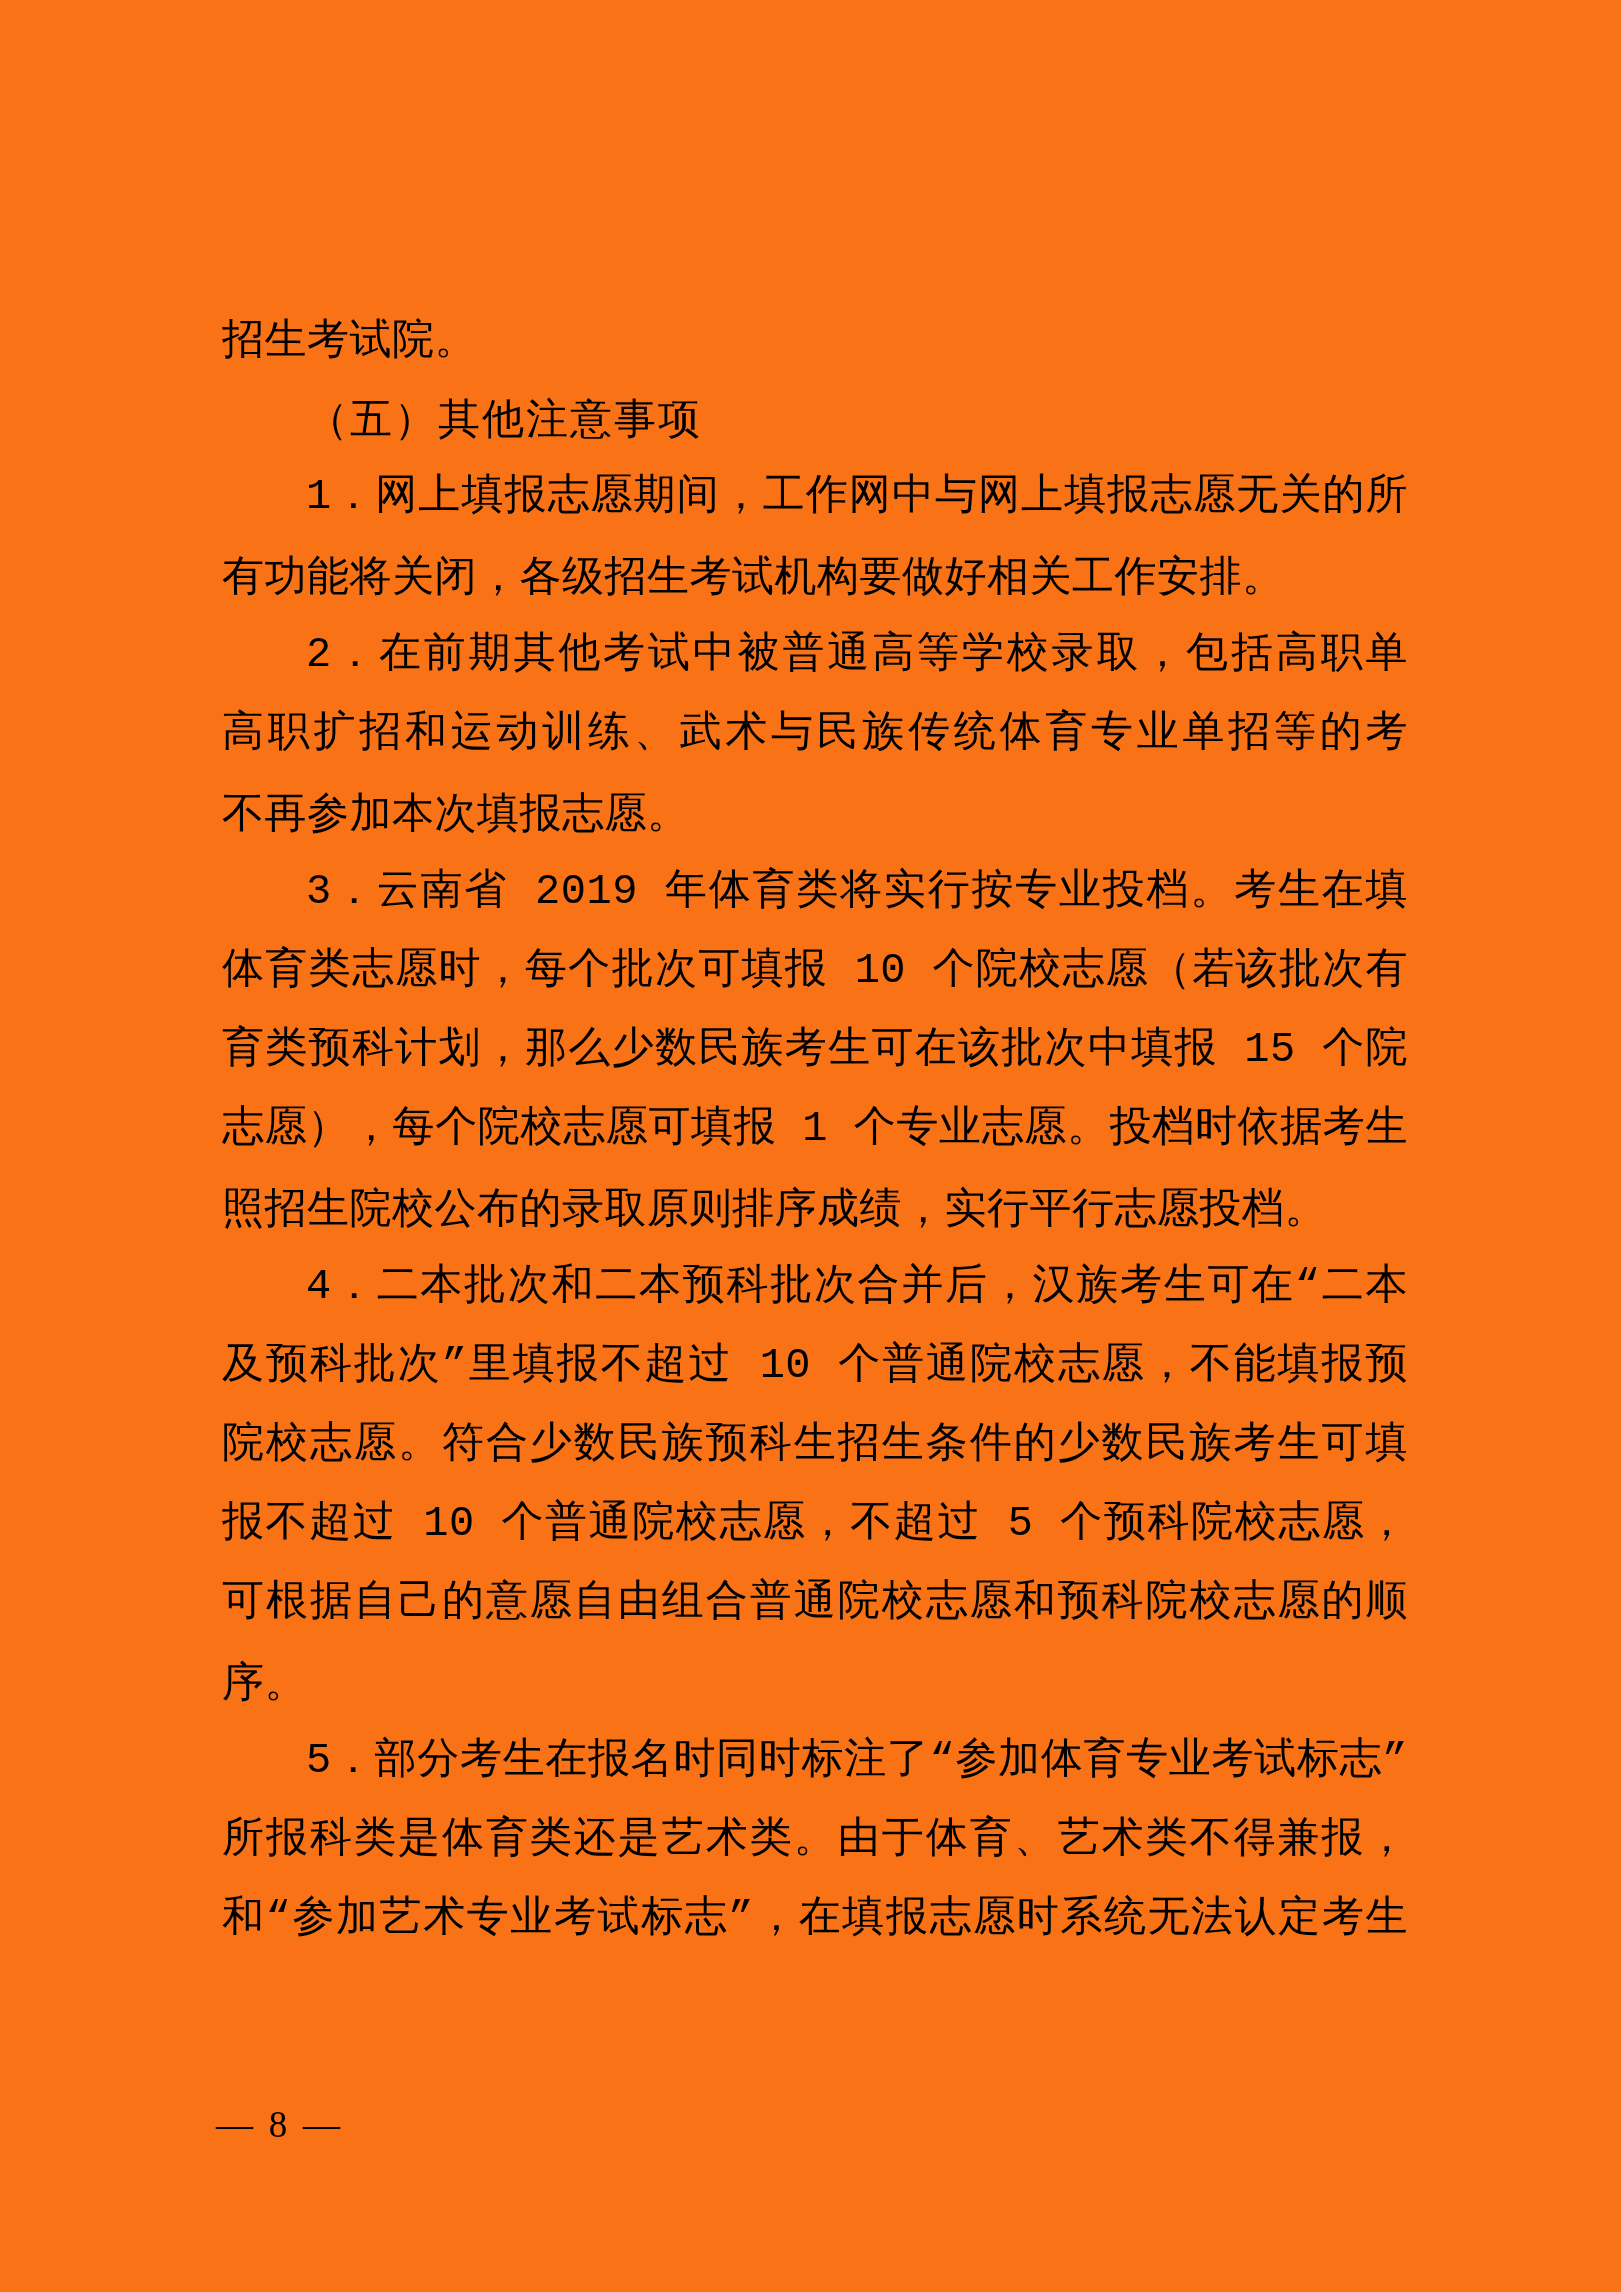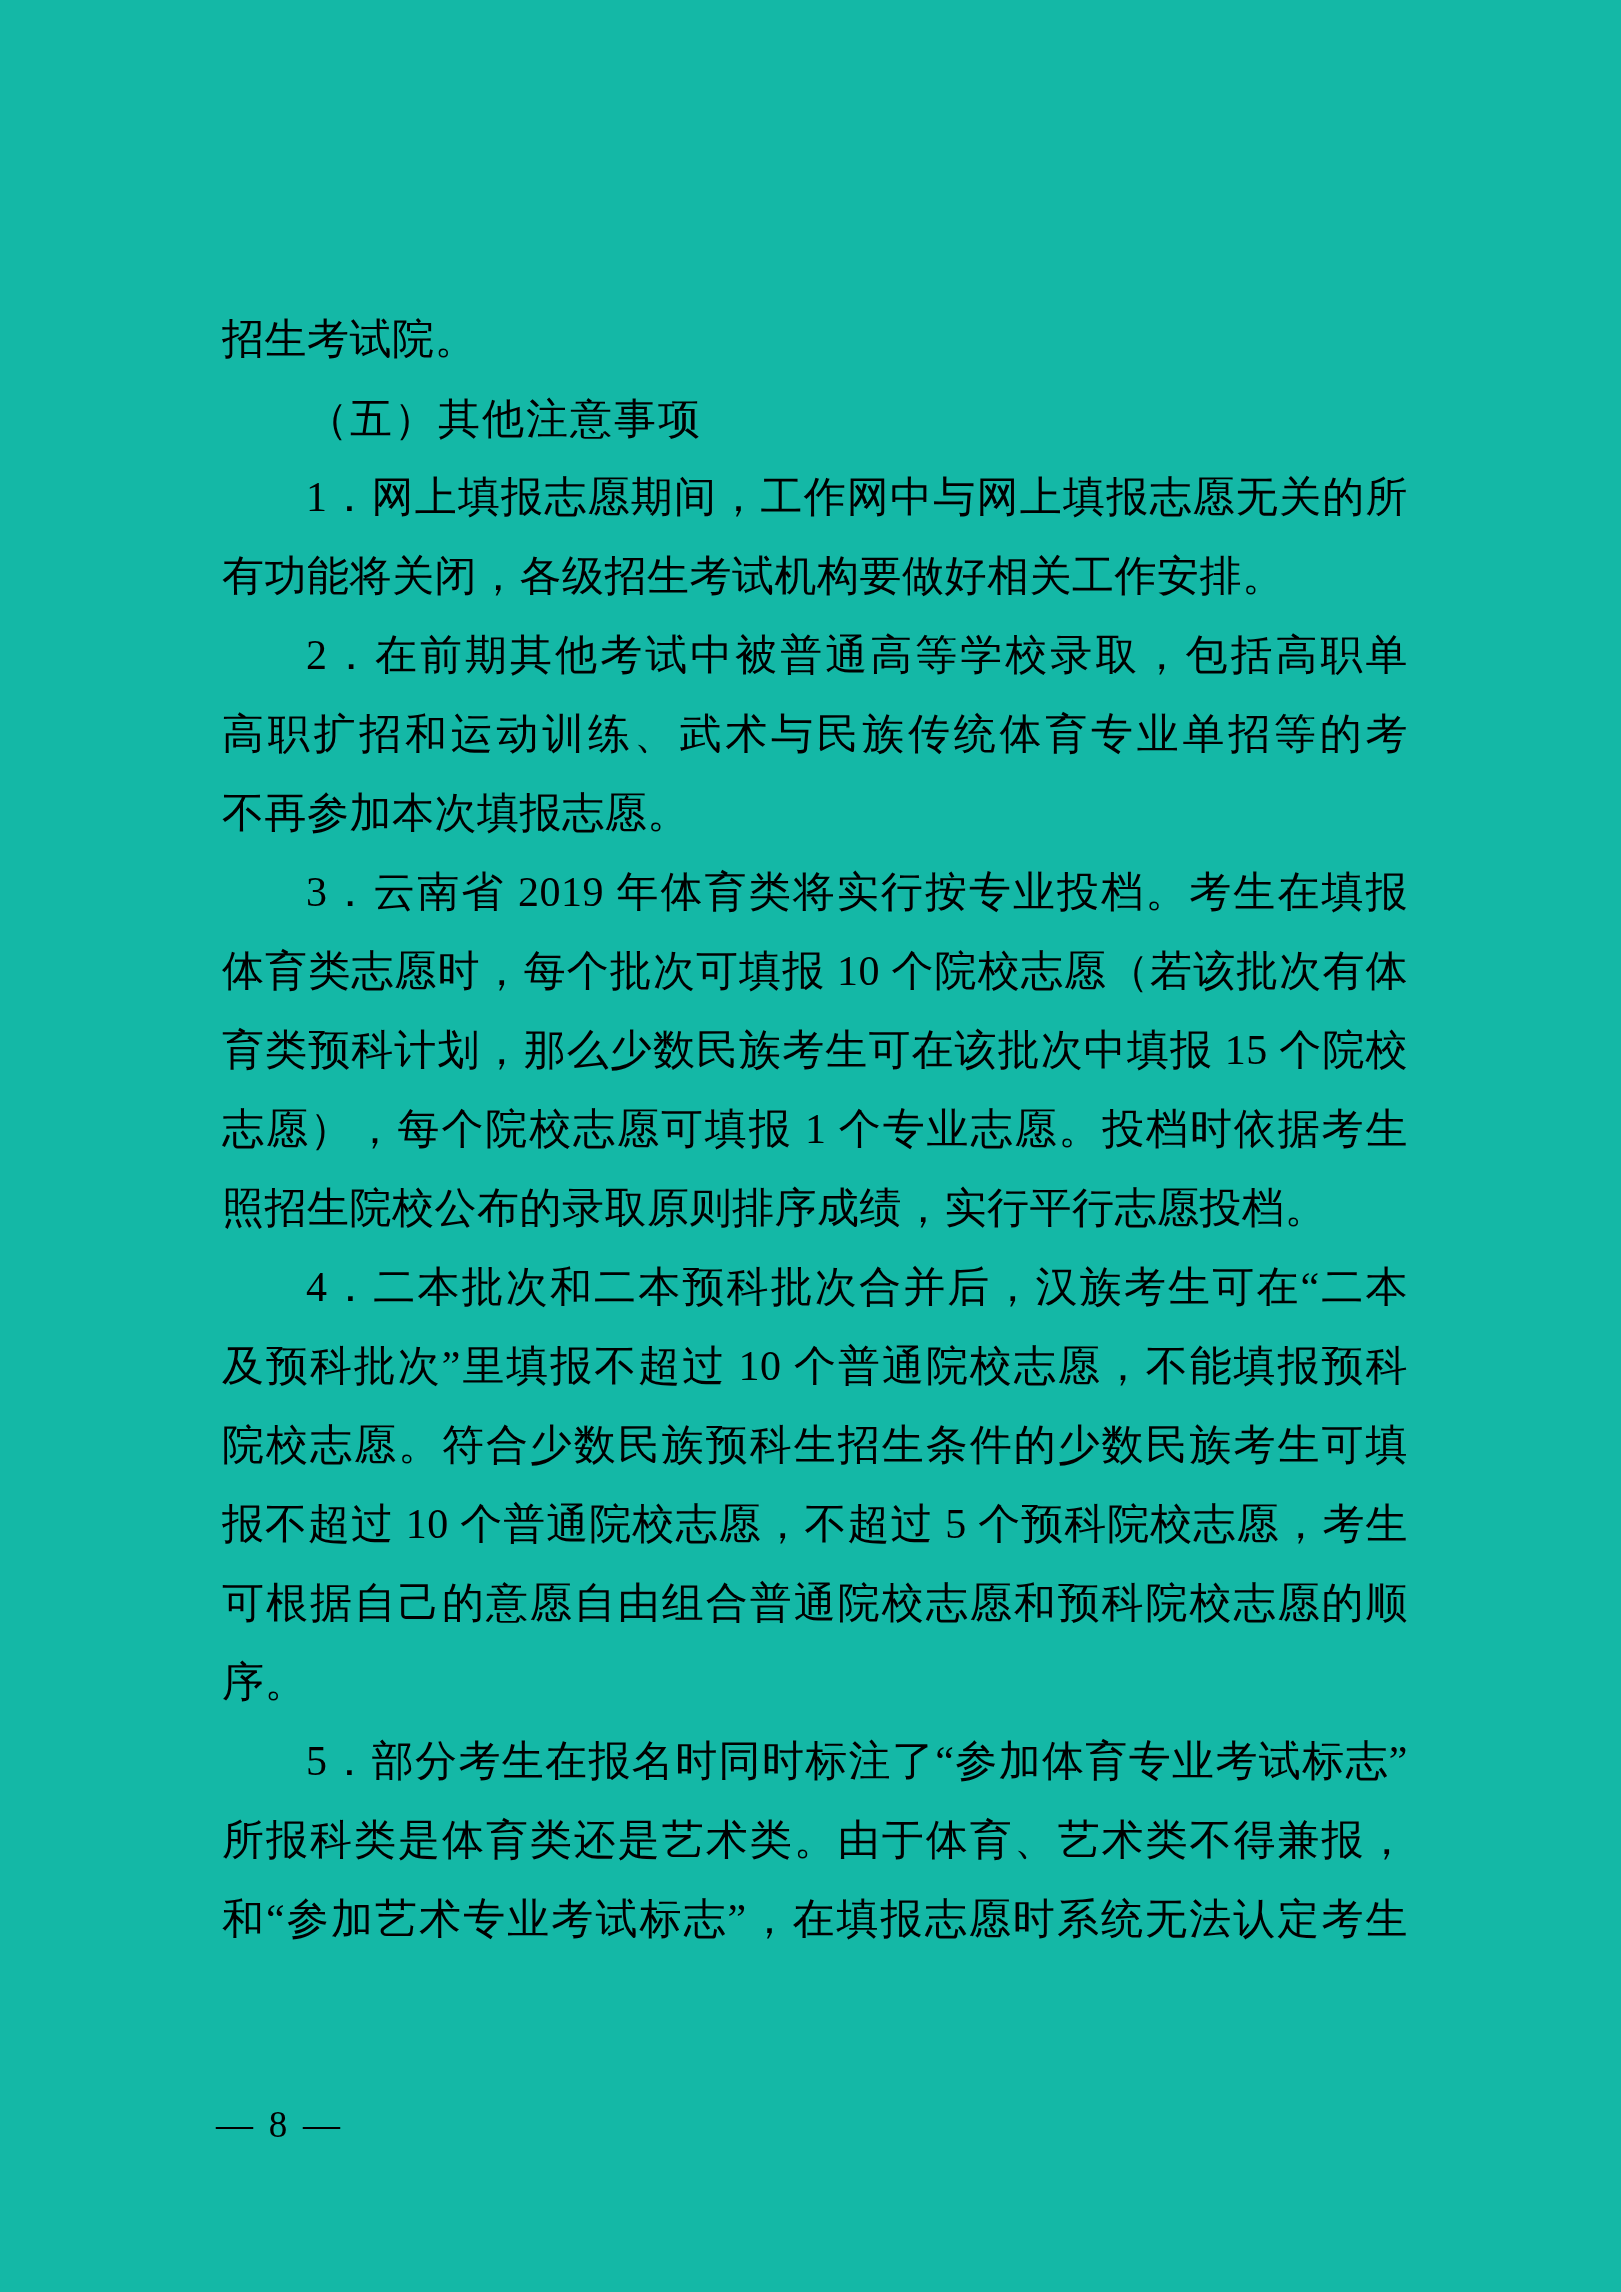--- a/index.html
+++ b/index.html
@@ -4,21 +4,21 @@
 <style>
   html, body {
     margin: 0;
     padding: 0;
     background: #e8e8e8;
   }
   .page {
     position: relative;
     width: 1621px;
     height: 2293px;
-    background: #14b8a6;
+    background: #f97316;
     color: #000000;
     font-family: "Liberation Serif", serif;
     overflow: hidden;
   }
   .body-text {
     position: absolute;
     left: 222px;
     top: 300px;
     width: 1186px;
   }
@@ -27,20 +27,21 @@
     line-height: 79px;
     font-size: 42px;
     letter-spacing: 0.5px;
     white-space: nowrap;
   }
   .line.justify {
     white-space: normal;
     text-align: justify;
     text-align-last: justify;
     overflow: hidden;
+    font-family: Liberation Mono, monospace;
   }
   .line.indent {
     padding-left: 84px;
   }
   .line.heading {
     font-family: "Liberation Sans", sans-serif;
     font-weight: 400;
     letter-spacing: 2px;
   }
   .footer {

